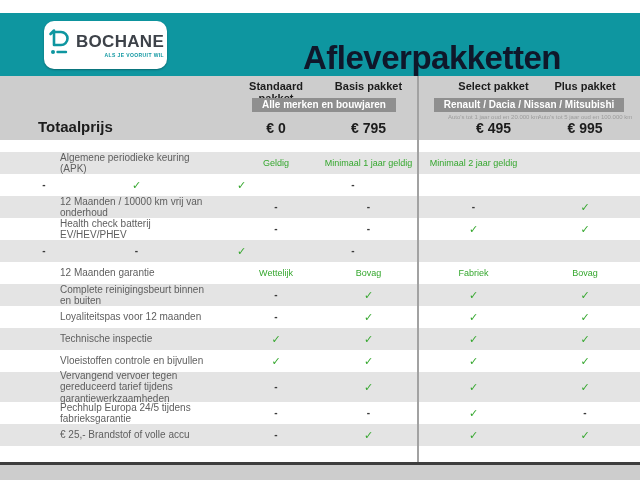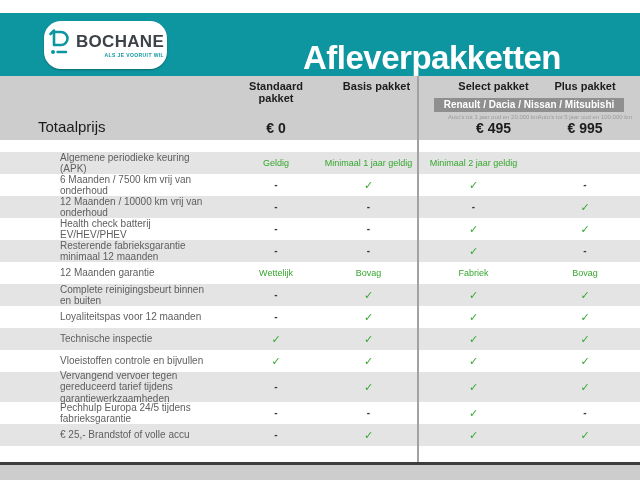--- a/index.html
+++ b/index.html
@@ -3,42 +3,42 @@
 <meta charset="utf-8">
 <style>
   html,body{margin:0;padding:0;}
   .page{position:relative;width:640px;height:480px;background:#ffffff;overflow:hidden;
         font-family:"Liberation Sans",sans-serif;}
 
   .gray-band{position:absolute;left:0;top:76px;width:640px;height:404px;background:var(--band,#cdcdcd);}
   .teal-bar{position:absolute;left:0;top:13px;width:640px;height:63px;background:var(--teal,#0e96a0);}
 
   .logo-card{position:absolute;left:44px;top:21px;width:123px;height:48px;background:#fff;
-             border-radius:17px;display:flex;align-items:center;justify-content:center;gap:5px;
+             border-radius:10px;display:flex;align-items:center;justify-content:center;gap:5px;
              box-shadow:0 1px 2px rgba(0,0,0,.3);}
   .logo-icon{flex:0 0 auto;}
   .logo-text{display:flex;flex-direction:column;align-items:flex-end;}
   .logo-name{font-size:17px;font-weight:700;color:#3d4249;letter-spacing:.3px;line-height:1;}
   .logo-tagline{font-size:5px;font-weight:700;color:var(--teal,#0e96a0);margin-top:2px;letter-spacing:.4px;}
 
-  .title{position:absolute;top:26px;left:230px;right:6px;text-align:center;color:#ffffff;
+  .title{position:absolute;top:26px;left:230px;right:6px;text-align:center;color:#0f172a;
          font-size:33px;font-weight:800;letter-spacing:-.5px;}
 
   .col-head{position:absolute;top:80px;text-align:center;font-size:11px;font-weight:700;color:#1c1c1c;}
-  .c1{left:232px;width:88px;} .c2{left:328px;width:97px;} .c3{left:417px;width:113px;padding-left:20px;} .c4{left:530px;width:110px;}
+  .c1{left:232px;width:88px;} .c2{left:320px;width:97px;} .c3{left:417px;width:113px;padding-left:20px;} .c4{left:530px;width:110px;}
 
   .badge{position:absolute;top:98px;height:14px;background:var(--badge,#8f8f8f);color:#fff;
          font-size:10px;font-weight:700;text-align:center;line-height:14px;}
   .badge-1{left:252px;width:144px;}
   .badge-2{left:434px;width:190px;}
 
   .note{position:absolute;top:114px;text-align:center;font-size:6px;color:#9b9b9b;}
 
   .price{position:absolute;top:120px;text-align:center;font-size:14px;font-weight:700;color:#1c1c1c;}
-  .total-label{position:absolute;left:38px;top:118px;font-size:15px;font-weight:400;color:#1c1c1c;}
+  .total-label{position:absolute;left:38px;top:118px;font-size:15px;font-weight:700;color:#1c1c1c;}
 
   .white-band-top{position:absolute;left:0;top:140px;width:640px;height:12px;background:#fff;}
   .white-band-bottom{position:absolute;left:0;top:446px;width:640px;height:16px;background:#fff;}
   .bottom-line{position:absolute;left:0;top:462px;width:640px;height:3px;background:var(--line,#3d3d3d);}
 
   .rows{position:absolute;left:0;top:152px;width:640px;}
   .row{display:flex;height:22px;background:#fff;}
   .row:nth-child(odd){background:var(--stripe,#e4e4e4);}
   .row:nth-child(11){height:30px;}
   .cell-label{width:232px;box-sizing:border-box;padding-left:60px;padding-right:16px;
@@ -74,47 +74,48 @@
       <span class="logo-name">BOCHANE</span>
       <span class="logo-tagline">ALS JE VOORUIT WIL</span>
     </span>
   </div>
 
   <div class="col-head c1">Standaard pakket</div>
   <div class="col-head c2">Basis pakket</div>
   <div class="col-head c3">Select pakket</div>
   <div class="col-head c4">Plus pakket</div>
 
+  <div class="badge badge-1">Alle merken en bouwjaren</div>
   <div class="badge badge-2">Renault / Dacia / Nissan / Mitsubishi</div>
 
   <div class="note c3">Auto's tot 1 jaar oud en 20.000 km</div>
   <div class="note c4">Auto's tot 5 jaar oud en 100.000 km</div>
 
   <div class="total-label">Totaalprijs</div>
   <div class="price c1">€ 0</div>
+  <div class="price c2">€ 795</div>
   <div class="price c3">€ 495</div>
   <div class="price c4">€ 995</div>
 
   <div class="white-band-top"></div>
 
   <div class="rows" id="rows">
       <div class="row">
         <div class="cell-label">Algemene periodieke keuring (APK)</div>
         <div class="cell w1">
           <span class="vtext">Geldig</span>
         </div>
         <div class="cell w2">
           <span class="vtext">Minimaal 1 jaar geldig</span>
         </div>
         <div class="cell w3">
           <span class="vtext">Minimaal 2 jaar geldig</span>
         </div>
       </div>
       <div class="row">
-        <div class="cell-label">6 Maanden / 7500 km vrij van onderhoud</div>
         <div class="cell w1">
           <span class="dash">-</span>
         </div>
         <div class="cell w2">
           <span class="check">✓</span>
         </div>
         <div class="cell w3">
           <span class="check">✓</span>
         </div>
         <div class="cell w4">
@@ -145,21 +146,20 @@
           <span class="dash">-</span>
         </div>
         <div class="cell w3">
           <span class="check">✓</span>
         </div>
         <div class="cell w4">
           <span class="check">✓</span>
         </div>
       </div>
       <div class="row">
-        <div class="cell-label">Resterende fabrieksgarantie minimaal 12 maanden</div>
         <div class="cell w1">
           <span class="dash">-</span>
         </div>
         <div class="cell w2">
           <span class="dash">-</span>
         </div>
         <div class="cell w3">
           <span class="check">✓</span>
         </div>
         <div class="cell w4">

